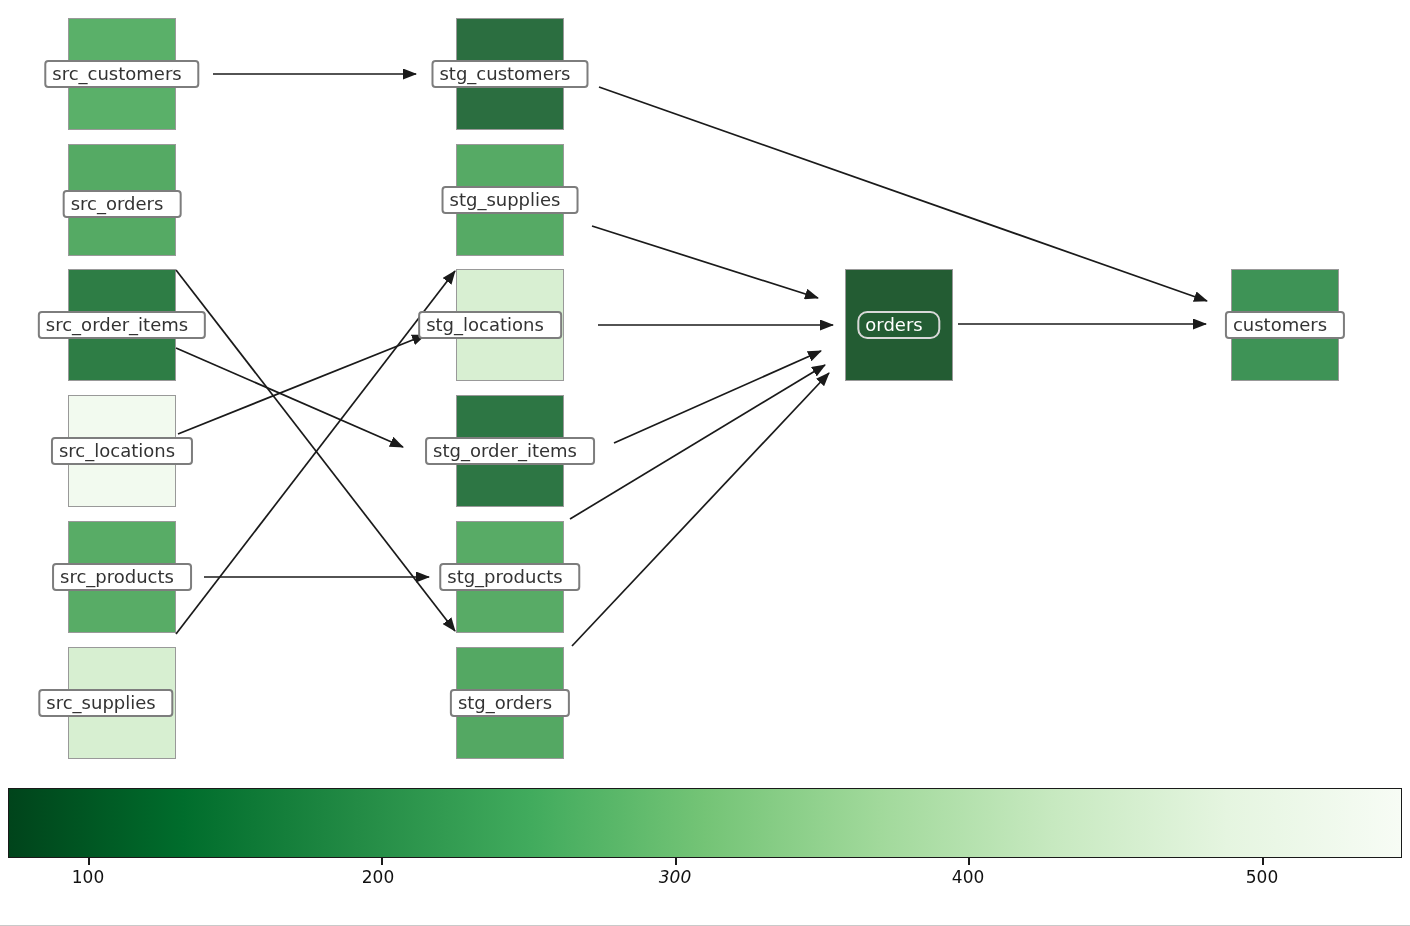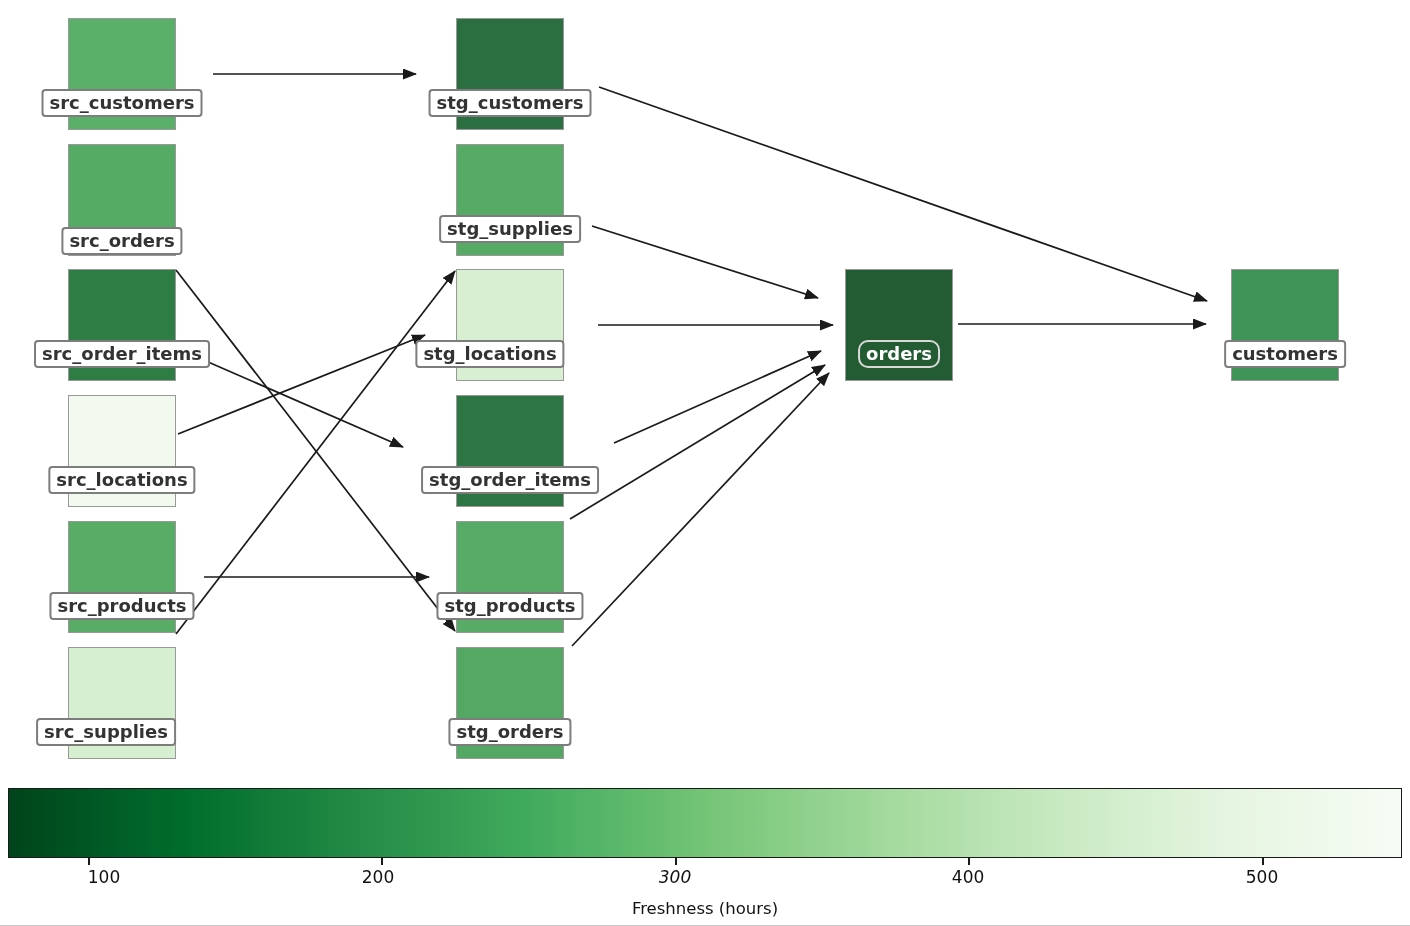--- a/index.html
+++ b/index.html
@@ -21,26 +21,25 @@
   }
 
   svg#edges { position:absolute; left:0; top:0; }
 
   .node-label {
     position:absolute;
     transform:translate(-50%,-50%);
     background:#ffffff;
     border:2px solid #7d7d7d;
     border-radius:4px;
-    padding:1px 6px 2px 6px;
-    font-weight:bold;
+    padding:1px 16px 2px 6px;
+    font-weight:normal;
     font-size:18px;
     color:#333333;
     white-space:nowrap;
-    margin-top:29px;
   }
 
   .colorbar-bar {
     position:absolute;
     left:8px; top:788px;
     width:1394px; height:70px;
     border:1.2px solid #1a1a1a;
   }
   .cb-tick {
     position:absolute;
@@ -108,44 +107,43 @@
       <line x1="592" y1="226" x2="818" y2="298" stroke="#1a1a1a" stroke-width="1.7" marker-end="url(#arrowhead)"></line>
       <line x1="598" y1="325" x2="833" y2="325" stroke="#1a1a1a" stroke-width="1.7" marker-end="url(#arrowhead)"></line>
       <line x1="614" y1="443" x2="821" y2="351" stroke="#1a1a1a" stroke-width="1.7" marker-end="url(#arrowhead)"></line>
       <line x1="570" y1="519" x2="825" y2="365" stroke="#1a1a1a" stroke-width="1.7" marker-end="url(#arrowhead)"></line>
       <line x1="572" y1="646" x2="829" y2="373" stroke="#1a1a1a" stroke-width="1.7" marker-end="url(#arrowhead)"></line>
       <line x1="958" y1="324" x2="1206" y2="324" stroke="#1a1a1a" stroke-width="1.7" marker-end="url(#arrowhead)"></line>
     </svg>
 
   <div id="label-layer">
       <div class="node-label" style="left: 122px; top: 74px;">src_customers</div>
-      <div class="node-label" style="left: 122px; top: 212px;">src_orders</div>
+      <div class="node-label" style="left: 122px; top: 204px;">src_orders</div>
       <div class="node-label" style="left: 122px; top: 325px;">src_order_items</div>
       <div class="node-label" style="left: 122px; top: 451px;">src_locations</div>
       <div class="node-label" style="left: 122px; top: 577px;">src_products</div>
       <div class="node-label" style="left: 106px; top: 703px;">src_supplies</div>
       <div class="node-label" style="left: 510px; top: 74px;">stg_customers</div>
       <div class="node-label" style="left: 510px; top: 200px;">stg_supplies</div>
       <div class="node-label" style="left: 490px; top: 325px;">stg_locations</div>
       <div class="node-label" style="left: 510px; top: 451px;">stg_order_items</div>
       <div class="node-label" style="left: 510px; top: 577px;">stg_products</div>
       <div class="node-label" style="left: 510px; top: 703px;">stg_orders</div>
       <div class="node-label" style="left: 899px; top: 325px; color: rgb(255, 255, 255); background: transparent; border-color: rgb(217, 217, 217); border-radius: 10px;">orders</div>
       <div class="node-label" style="left: 1285px; top: 325px;">customers</div>
     </div>
 
   <div class="colorbar-bar" id="colorbar-bar" style="background: linear-gradient(to right, rgb(0, 68, 27), rgb(0, 109, 44), rgb(35, 139, 69), rgb(65, 171, 93), rgb(116, 196, 118), rgb(161, 217, 155), rgb(199, 233, 192), rgb(229, 245, 224), rgb(247, 252, 245));"></div>
   <div id="tick-layer">
       <div class="cb-tick" style="left: 88.0156px;"></div>
-      <div class="cb-tick-label" style="left: 88.0156px; margin-left: 16px;">100</div>
+      <div class="cb-tick-label" style="left: 88.0156px;">100</div>
       <div class="cb-tick" style="left: 381.034px;"></div>
       <div class="cb-tick-label" style="left: 378px;">200</div>
       <div class="cb-tick" style="left: 675.029px;"></div>
       <div class="cb-tick-label" style="left: 675.029px; font-style: italic;">300</div>
       <div class="cb-tick" style="left: 968.048px;"></div>
       <div class="cb-tick-label" style="left: 968.048px;">400</div>
       <div class="cb-tick" style="left: 1262.04px;"></div>
       <div class="cb-tick-label" style="left: 1262.04px;">500</div>
     </div>
-  <div class="cb-axis-label">Freshness (hours)</div>
 
   <div class="bottom-edge"></div>
 </div>
 
 </body></html>

